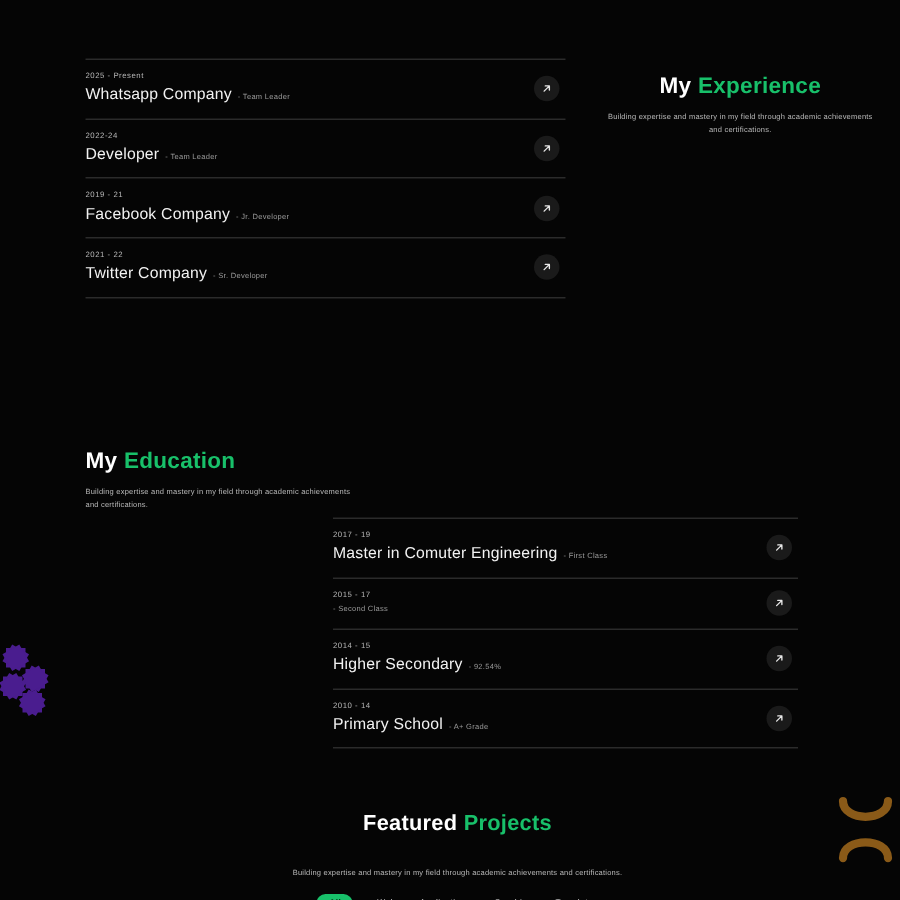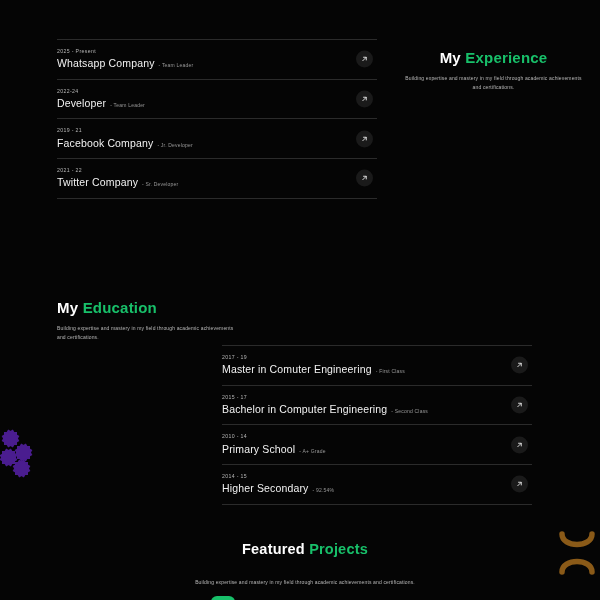--- a/index.html
+++ b/index.html
@@ -291,46 +291,45 @@
       </div>
       <button class="arrow-btn">
         <svg viewBox="0 0 10 10" fill="none" xmlns="http://www.w3.org/2000/svg">
             <path d="M2.5 7.5 L7.5 2.5 M3.6 2.5 H7.5 V6.4" stroke="#e8e8e8" stroke-width="1.3" stroke-linecap="round" stroke-linejoin="round"></path>
           </svg>
       </button>
     </div>
     <div class="row">
       <p class="row-date">2015 - 17</p>
       <div class="row-title-line">
-        <span class="row-title">Bachelor in Computer Engineering</span>
         <span class="row-role">Second Class</span>
+      </div>
+      <button class="arrow-btn">
+        <svg viewBox="0 0 10 10" fill="none" xmlns="http://www.w3.org/2000/svg">
+            <path d="M2.5 7.5 L7.5 2.5 M3.6 2.5 H7.5 V6.4" stroke="#e8e8e8" stroke-width="1.3" stroke-linecap="round" stroke-linejoin="round"></path>
+          </svg>
+      </button>
+    </div>
+    <div class="row">
+      <p class="row-date">2014 - 15</p>
+      <div class="row-title-line">
+        <span class="row-title">Higher Secondary</span>
+        <span class="row-role">92.54%</span>
       </div>
       <button class="arrow-btn">
         <svg viewBox="0 0 10 10" fill="none" xmlns="http://www.w3.org/2000/svg">
             <path d="M2.5 7.5 L7.5 2.5 M3.6 2.5 H7.5 V6.4" stroke="#e8e8e8" stroke-width="1.3" stroke-linecap="round" stroke-linejoin="round"></path>
           </svg>
       </button>
     </div>
     <div class="row">
       <p class="row-date">2010 - 14</p>
       <div class="row-title-line">
         <span class="row-title">Primary School</span>
         <span class="row-role">A+ Grade</span>
-      </div>
-      <button class="arrow-btn">
-        <svg viewBox="0 0 10 10" fill="none" xmlns="http://www.w3.org/2000/svg">
-            <path d="M2.5 7.5 L7.5 2.5 M3.6 2.5 H7.5 V6.4" stroke="#e8e8e8" stroke-width="1.3" stroke-linecap="round" stroke-linejoin="round"></path>
-          </svg>
-      </button>
-    </div>
-    <div class="row">
-      <p class="row-date">2014 - 15</p>
-      <div class="row-title-line">
-        <span class="row-title">Higher Secondary</span>
-        <span class="row-role">92.54%</span>
       </div>
       <button class="arrow-btn">
         <svg viewBox="0 0 10 10" fill="none" xmlns="http://www.w3.org/2000/svg">
             <path d="M2.5 7.5 L7.5 2.5 M3.6 2.5 H7.5 V6.4" stroke="#e8e8e8" stroke-width="1.3" stroke-linecap="round" stroke-linejoin="round"></path>
           </svg>
       </button>
     </div>
   </section>
 
   <section id="featured">

